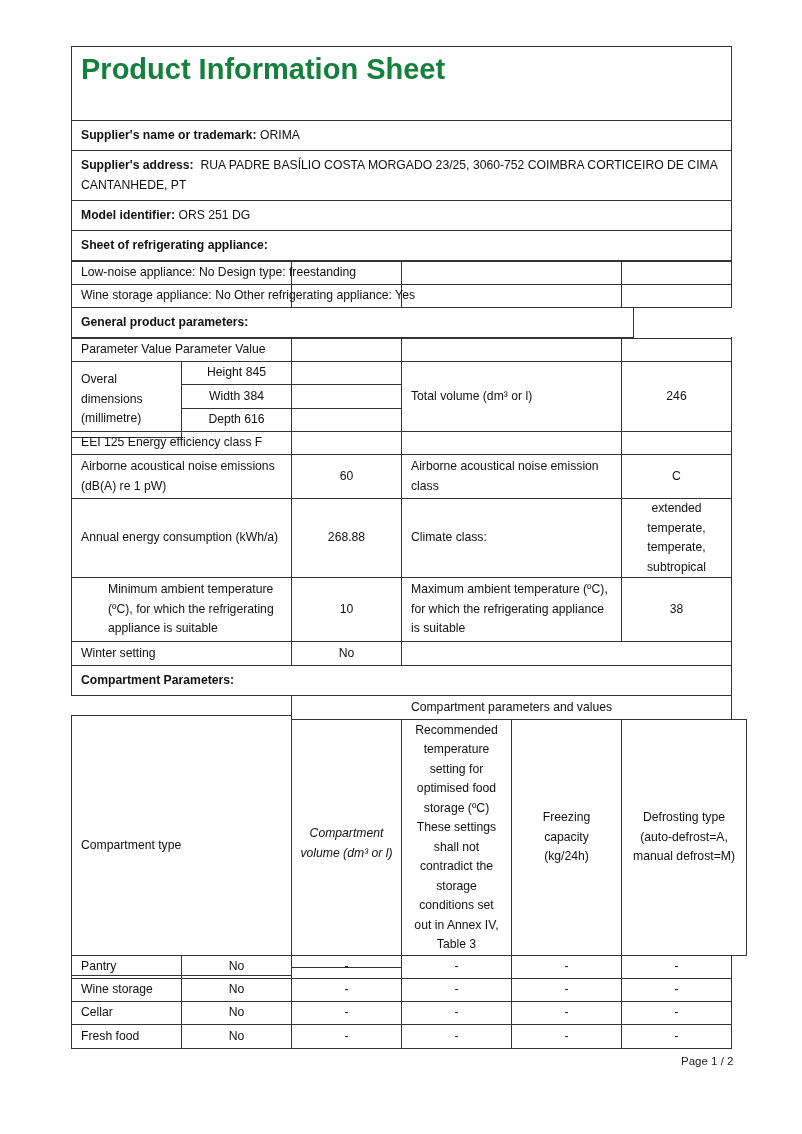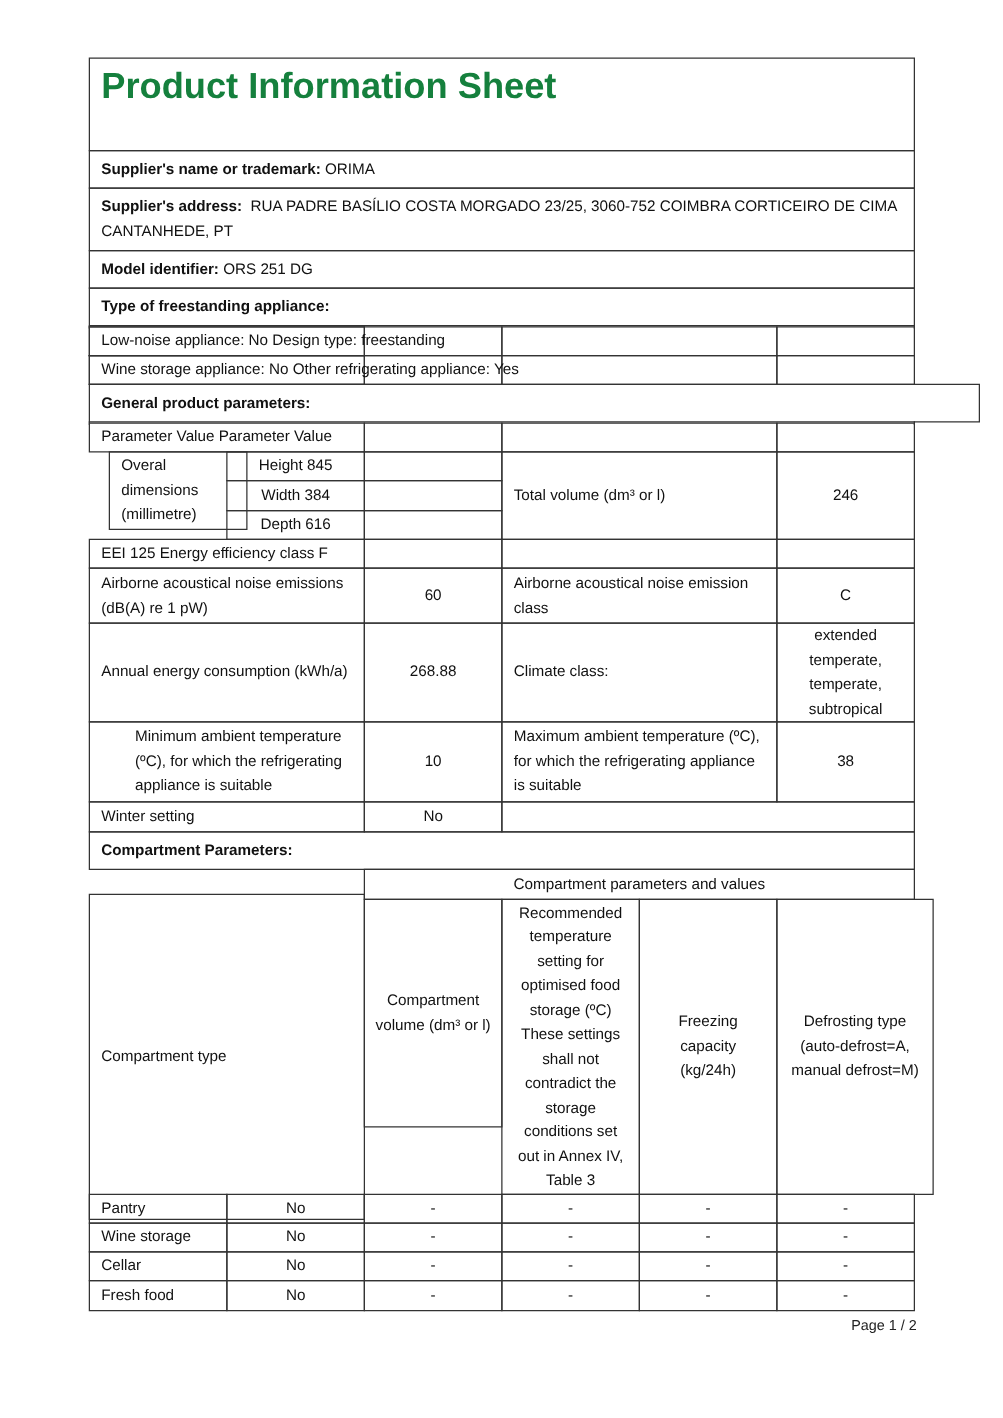--- a/index.html
+++ b/index.html
@@ -29,48 +29,48 @@
 
   <div class="cell wrap" style="left:0;top:104px;width:661px;height:51px;padding-top:5px;">
     <span class="b">Supplier's address:</span><span style="white-space:pre-wrap">  RUA PADRE BASÍLIO COSTA MORGADO 23/25, 3060-752 COIMBRA CORTICEIRO DE CIMA CANTANHEDE, PT</span>
   </div>
 
   <div class="cell vc" style="left:0;top:154px;width:661px;height:31px;">
     <span class="b">Model identifier:</span>
       <span style="white-space:pre"> ORS 251 DG</span>
   </div>
 
-  <div class="cell vc b" style="left:0;top:184px;width:661px;height:31px;">Type of freestanding appliance:</div>
+  <div class="cell vc b" style="left:0;top:184px;width:661px;height:31px;">Sheet of refrigerating appliance:</div>
   <div class="cell" style="left:0;top:214px;width:661px;height:3px;border-top:none;border-bottom:none;"></div>
 
   <div class="cell vc" style="left:0;top:215px;width:221px;height:24px;z-index:2;border-right:none;">
       <span>Low-noise appliance: No Design type: freestanding</span>
     </div>
   <div class="cell" style="left:220px;top:215px;width:111px;height:24px;"></div>
   <div class="cell" style="left:330px;top:215px;width:221px;height:24px;"></div>
   <div class="cell" style="left:550px;top:215px;width:111px;height:24px;"></div>
   <div class="cell" style="left:0;top:215px;width:221px;height:24px;"></div>
 
   <div class="cell vc" style="left:0;top:238px;width:221px;height:24px;z-index:2;border-right:none;">
       <span>Wine storage appliance: No Other refrigerating appliance: Yes</span>
     </div>
   <div class="cell" style="left:0;top:238px;width:221px;height:24px;"></div>
   <div class="cell" style="left:220px;top:238px;width:111px;height:24px;"></div>
   <div class="cell" style="left:330px;top:238px;width:221px;height:24px;"></div>
   <div class="cell" style="left:550px;top:238px;width:111px;height:24px;"></div>
 
-  <div class="cell vc b" style="left:0;top:261px;width:713px;height:31px;">General product parameters:</div>
+  <div class="cell vc b" style="left:0;top:261px;width:563px;height:31px;">General product parameters:</div>
   <div class="cell" style="left:0;top:291px;width:661px;height:3px;border-top:none;border-bottom:none;"></div>
 
   <div class="cell vc" style="left:0;top:292px;width:221px;height:24px;">Parameter Value Parameter Value</div>
   <div class="cell" style="left:220px;top:292px;width:111px;height:24px;"></div>
   <div class="cell" style="left:330px;top:292px;width:221px;height:24px;"></div>
   <div class="cell" style="left:550px;top:292px;width:111px;height:24px;"></div>
 
-  <div class="cell wrap vc" style="left:16px;top:315px;width:111px;height:63px;line-height:19.5px;">Overal dimensions (millimetre)</div>
+  <div class="cell wrap vc" style="left:0;top:315px;width:111px;height:77px;line-height:19.5px;">Overal dimensions (millimetre)</div>
   <div class="cell vc hc" style="left:110px;top:315px;width:111px;height:24px;">Height 845</div>
   <div class="cell vc hc" style="left:110px;top:338px;width:111px;height:25px;">Width 384</div>
   <div class="cell vc hc" style="left:110px;top:362px;width:111px;height:24px;">Depth 616</div>
   <div class="cell" style="left:220px;top:315px;width:111px;height:24px;"></div>
   <div class="cell" style="left:220px;top:338px;width:111px;height:25px;"></div>
   <div class="cell" style="left:220px;top:362px;width:111px;height:24px;"></div>
   <div class="cell vc" style="left:330px;top:315px;width:221px;height:71px;">Total volume (dm³ or l)</div>
   <div class="cell vc hc" style="left:550px;top:315px;width:111px;height:71px;">246</div>
 
   <div class="cell vc" style="left:0;top:385px;width:221px;height:24px;">EEI 125 Energy efficiency class F</div>
@@ -94,21 +94,21 @@
   <div class="cell vc hc" style="left:550px;top:531px;width:111px;height:65px;">38</div>
 
   <div class="cell vc" style="left:0;top:595px;width:221px;height:25px;">Winter setting</div>
   <div class="cell vc hc" style="left:220px;top:595px;width:111px;height:25px;">No</div>
   <div class="cell" style="left:330px;top:595px;width:331px;height:25px;"></div>
 
   <div class="cell vc b" style="left:0;top:619px;width:661px;height:31px;">Compartment Parameters:</div>
 
   <div class="cell vc" style="left:0;top:649px;width:221px;height:261px;margin-top:20px;">Compartment type</div>
   <div class="cell vc hc" style="left:220px;top:649px;width:441px;height:25px;">Compartment parameters and values</div>
-  <div class="cell wrap vc hc" style="left:220px;top:673px;width:111px;height:183px;padding:0 4px;">Compartment volume (dm³ or l)</div>
+  <div class="cell wrap vc hc" style="left:220px;top:673px;width:111px;height:249px;padding:0 4px;font-style:italic;">Compartment volume (dm³ or l)</div>
   <div class="cell wrap vc hc" style="left:330px;top:673px;width:111px;height:237px;padding:0 8px;">Recommended temperature setting for optimised food storage (ºC) These settings shall not contradict the storage conditions set out in Annex IV, Table 3</div>
   <div class="cell wrap vc hc" style="left:440px;top:673px;width:111px;height:237px;padding:0 18px;">Freezing capacity (kg/24h)</div>
   <div class="cell wrap vc hc" style="left:550px;top:673px;width:126px;height:237px;padding:0 6px;">Defrosting type (auto-defrost=A, manual defrost=M)</div>
 
   <div>
     <div class="cell vc" style="left:0;top:909px;width:111px;height:24px;">Pantry</div>
     <div class="cell vc hc" style="left:110px;top:909px;width:111px;height:24px;">No</div>
     <div class="cell vc hc" style="left:220px;top:909px;width:111px;height:24px;">-</div>
     <div class="cell vc hc" style="left:330px;top:909px;width:111px;height:24px;">-</div>
     <div class="cell vc hc" style="left:440px;top:909px;width:111px;height:24px;">-</div>

